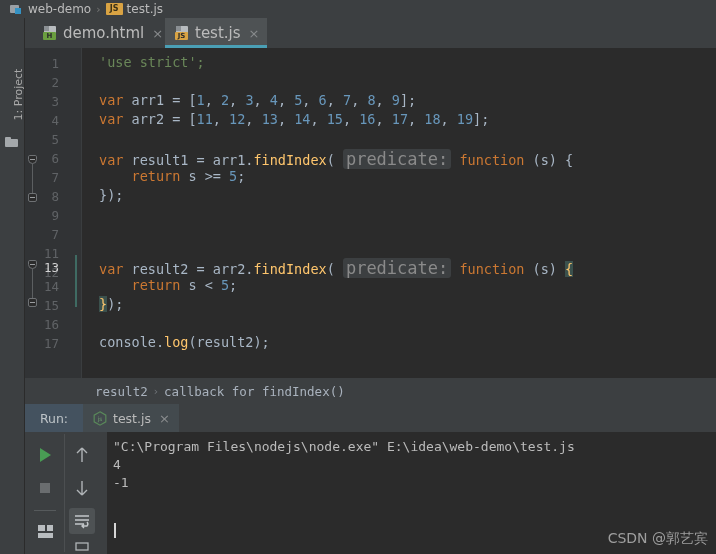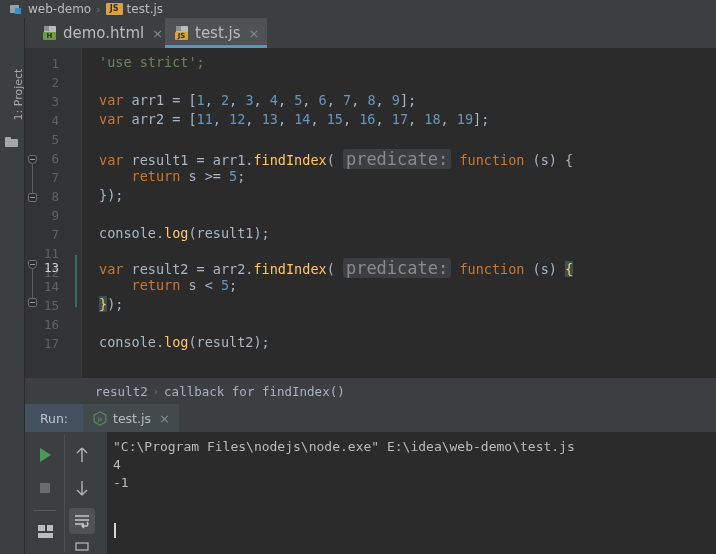--- a/index.html
+++ b/index.html
@@ -272,21 +272,20 @@
     <div class="code-area">
       <div class="cline" style="top:6px;"><span class="str">'use strict';</span></div>
       <div class="cline" style="top:25px;"></div>
       <div class="cline" style="top:44px;"><span class="kw">var</span> <span class="ident">arr1</span> = [<span class="num">1</span>, <span class="num">2</span>, <span class="num">3</span>, <span class="num">4</span>, <span class="num">5</span>, <span class="num">6</span>, <span class="num">7</span>, <span class="num">8</span>, <span class="num">9</span>];</div>
       <div class="cline" style="top:63px;"><span class="kw">var</span> <span class="ident">arr2</span> = [<span class="num">11</span>, <span class="num">12</span>, <span class="num">13</span>, <span class="num">14</span>, <span class="num">15</span>, <span class="num">16</span>, <span class="num">17</span>, <span class="num">18</span>, <span class="num">19</span>];</div>
       <div class="cline" style="top:82px;"></div>
       <div class="cline" style="top:101px;"><span class="kw">var</span> <span class="ident">result1</span> = <span class="ident">arr1</span>.<span class="fn">findIndex</span>( <span class="hint">predicate:</span> <span class="kw">function</span> (<span class="ident">s</span>) {</div>
       <div class="cline" style="top:120px;">    <span class="kw">return</span> <span class="ident">s</span> &gt;= <span class="num">5</span>;</div>
       <div class="cline" style="top:139px;">});</div>
       <div class="cline" style="top:158px;"></div>
-      <div class="cline" style="top:177px;"><span class="ident">console</span>.<span class="fn">log</span>(<span class="ident">result1</span>);</div>
       <div class="cline" style="top:196px;"></div>
       <div class="cline" style="top:215px;"></div>
 
       <div class="cline" style="top:210px;"><span class="kw">var</span> <span class="ident">result2</span> = <span class="ident">arr2</span>.<span class="fn">findIndex</span>( <span class="hint">predicate:</span> <span class="kw">function</span> (<span class="ident">s</span>) <span class="brace-hl">{</span></div>
       <div class="cline" style="top:229px;">    <span class="kw">return</span> <span class="ident">s</span> &lt; <span class="num">5</span>;</div>
       <div class="cline" style="top:248px;"><span class="brace-hl">}</span>);</div>
       <div class="cline" style="top:267px;"></div>
       <div class="cline" style="top:286px;"><span class="ident">console</span>.<span class="fn">log</span>(<span class="ident">result2</span>);</div>
     </div>
   </div>
@@ -353,15 +352,16 @@
       </svg>
     </div>
   </div>
 
   <div class="console">
     <div class="cons-line">"C:\Program Files\nodejs\node.exe" E:\idea\web-demo\test.js</div>
     <div class="cons-line">4</div>
     <div class="cons-line">-1</div>
     <div class="cons-line">&nbsp;</div>
     <div class="caret"></div>
+    <div class="watermark">CSDN @郭艺宾</div>
   </div>
 
 </div>
 
 </body></html>

